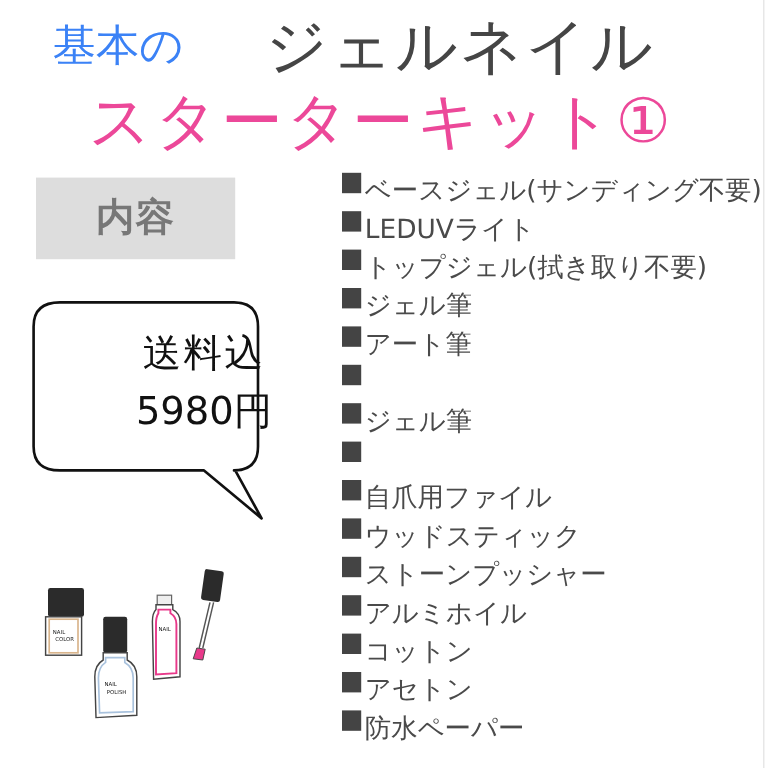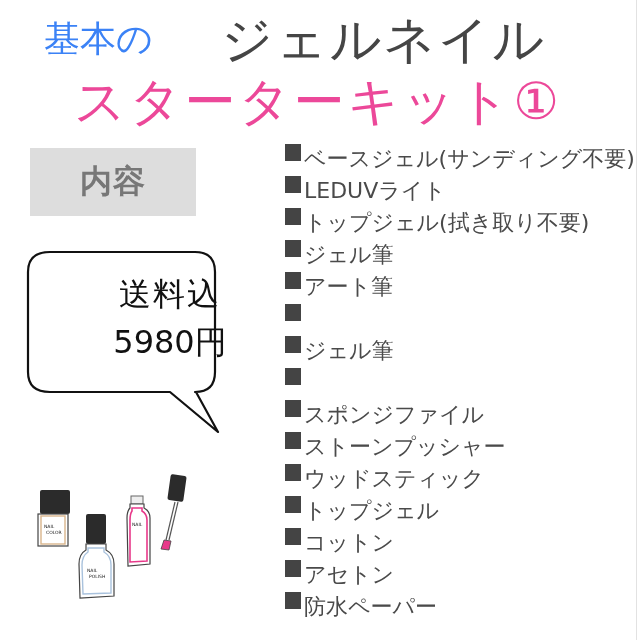--- a/index.html
+++ b/index.html
@@ -129,33 +129,33 @@
     </li>
   <li>
       <span class="bullet"></span>
       <span>ジェル筆</span>
     </li>
   <li>
       <span class="bullet"></span>
     </li>
   <li>
       <span class="bullet"></span>
-      <span>スポンジファイル</span>
+      <span>自爪用ファイル</span>
+    </li>
+  <li>
+      <span class="bullet"></span>
+      <span>ウッドスティック</span>
     </li>
   <li>
       <span class="bullet"></span>
       <span>ストーンプッシャー</span>
     </li>
   <li>
       <span class="bullet"></span>
-      <span>ウッドスティック</span>
-    </li>
-  <li>
-      <span class="bullet"></span>
-      <span>トップジェル</span>
+      <span>アルミホイル</span>
     </li>
   <li>
       <span class="bullet"></span>
       <span>コットン</span>
     </li>
   <li>
       <span class="bullet"></span>
       <span>アセトン</span>
     </li>
   <li>

